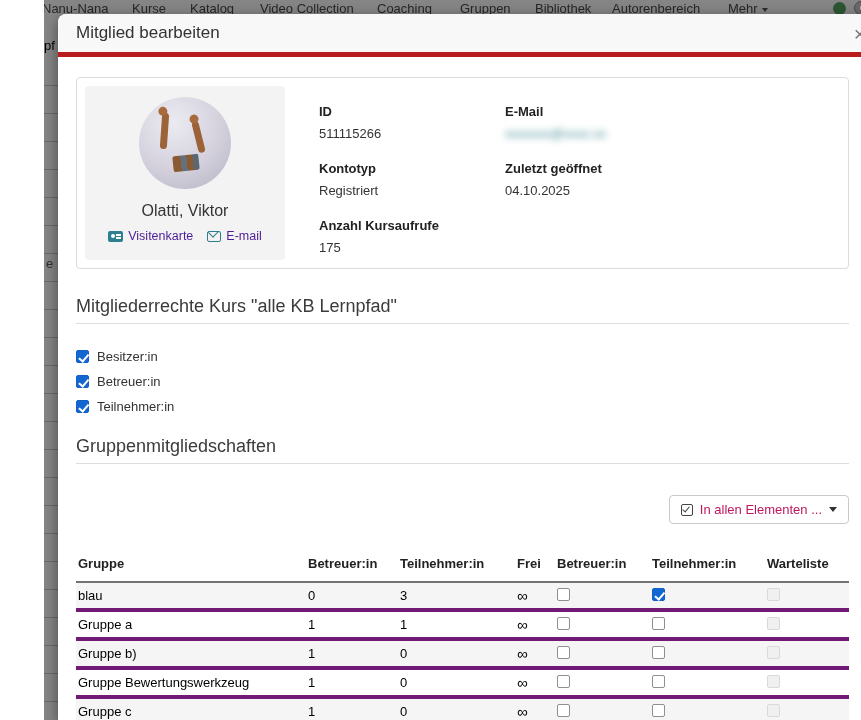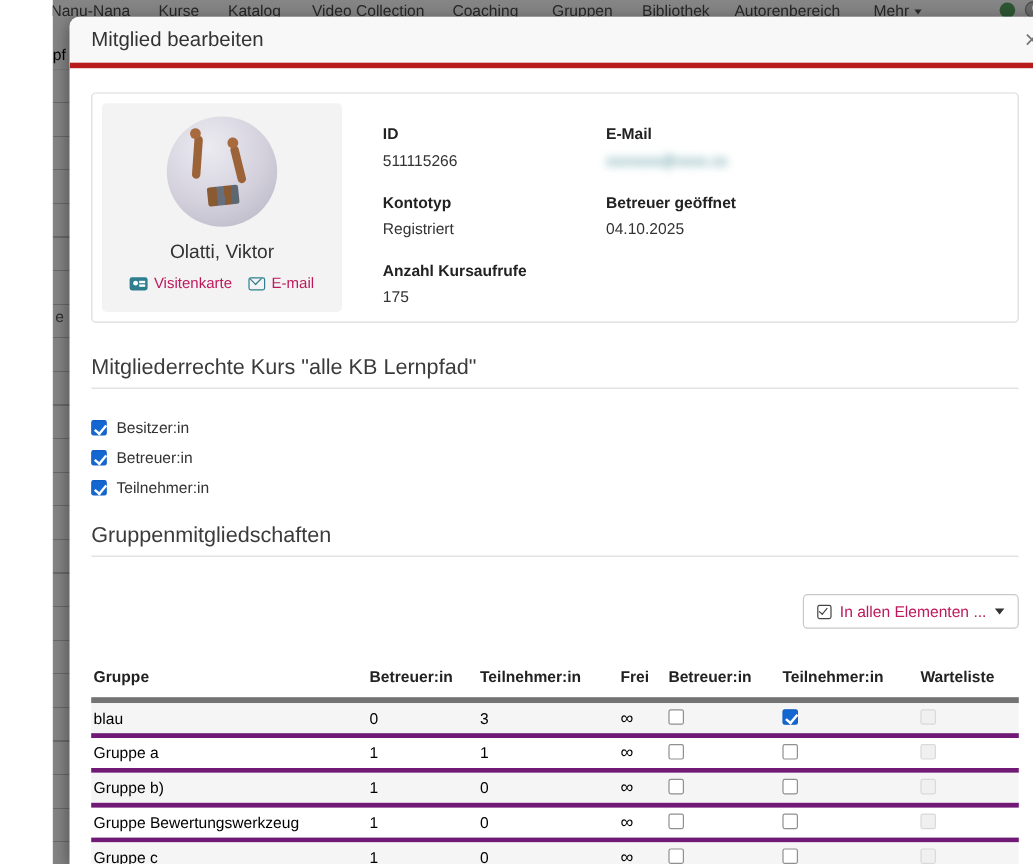--- a/index.html
+++ b/index.html
@@ -50,21 +50,21 @@
   .avatar { position:relative; width:92px; height:92px; border-radius:50%; overflow:hidden;
     background:radial-gradient(circle at 38% 28%, #ecebf1, #d3d0dc 55%, #b5b2c2); }
   .fig-a { position:absolute; left:22px; top:16px; width:7px; height:36px; background:#9c6238; border-radius:4px; transform:rotate(4deg); }
   .fig-a::after { content:""; position:absolute; left:-4px; top:-6px; width:9px; height:9px; background:#a86b3e; border-radius:50%; }
   .fig-b { position:absolute; left:56px; top:24px; width:7px; height:32px; background:#9c6238; border-radius:4px; transform:rotate(-14deg); }
   .fig-b::after { content:""; position:absolute; left:-1px; top:-7px; width:9px; height:9px; background:#a86b3e; border-radius:50%; }
   .fig-blocks { position:absolute; left:34px; top:58px; width:26px; height:16px;
     background:linear-gradient(to right,#8a5a33 0 8px,#66707c 8px 14px,#8a5a33 14px 20px,#5d6772 20px 26px); border-radius:2px; transform:rotate(-6deg); }
   .profile-name { margin-top:13px; font-size:16px; color:#333; }
   .profile-links { margin-top:9px; display:flex; gap:14px; align-items:center; font-size:12.5px; }
-  .plink { display:flex; align-items:center; gap:5px; color:#be185d; cursor:pointer; }
+  .plink { display:flex; align-items:center; gap:5px; color:#4c1d95; cursor:pointer; }
   .icon-card { width:15px; height:11px; background:#2e7e8f; border-radius:2px; position:relative; }
   .icon-card::before { content:""; position:absolute; left:2.5px; top:3px; width:4px; height:4px; background:#fff; border-radius:50%; }
   .icon-card::after { content:""; position:absolute; right:2px; top:3.5px; width:5px; height:1.5px; background:#fff; box-shadow:0 3px 0 #fff; }
   .icon-mail { width:14px; height:11px; border:1.5px solid #2e7e8f; border-radius:2px; position:relative; overflow:hidden; }
   .icon-mail::after { content:""; position:absolute; left:1px; top:-4px; width:7px; height:7px; border-right:1.5px solid #2e7e8f; border-bottom:1.5px solid #2e7e8f; transform:rotate(45deg); }
 
   .card-info { display:flex; padding:26px 0 0 26px; }
   .info-col1 { width:186px; } .info-col2 { width:172px; } .info-col3 { width:190px; }
   .info-label { font-size:13px; font-weight:700; color:#222; margin-bottom:7px; }
   .info-value { font-size:13px; color:#333; margin-bottom:20px; }
@@ -86,21 +86,21 @@
   .bulk-btn { display:flex; align-items:center; gap:7px; border:1px solid #c9c9c9; border-radius:4px;
     background:#fff; padding:6px 11px; font-size:13px; color:#be185d; cursor:pointer; }
   .icon-cb-outline { width:12px; height:12px; border:1.5px solid #444; border-radius:2px; position:relative; }
   .icon-cb-outline::after { content:""; position:absolute; left:2.5px; top:0.5px; width:3px; height:6px;
     border:solid #444; border-width:0 1.5px 1.5px 0; transform:rotate(40deg); }
   .caret-down { width:0; height:0; border-left:4px solid transparent; border-right:4px solid transparent; border-top:5px solid #333; }
 
   
   .gtable { margin-top:28px; }
   .t-head, .t-row { display:grid; grid-template-columns:232px 92px 117px 40px 95px 115px 1fr; align-items:center; }
-  .t-head { font-size:13px; font-weight:700; color:#222; padding:4px 0 10px; border-bottom:5px solid #737373; }
+  .t-head { font-size:13px; font-weight:700; color:#222; padding:4px 0 10px; border-bottom:2px solid #737373; }
   .t-row { height:29px; font-size:13px; color:#000000; border-bottom:4px solid #701a75; }
   .t-row.odd { background:#f5f5f5; }
   .t-cell-name { padding-left:2px; }
   .t-head > div:first-child { padding-left:2px; }
   .inf { font-size:15px; }
 </style>
 </head>
 <body>
 
 <div class="stage">
@@ -161,21 +161,21 @@
             <div class="info-label">ID</div>
             <div class="info-value">511115266</div>
             <div class="info-label">Kontotyp</div>
             <div class="info-value">Registriert</div>
             <div class="info-label">Anzahl Kursaufrufe</div>
             <div class="info-value">175</div>
           </div>
           <div class="info-col3">
             <div class="info-label">E-Mail</div>
             <div class="info-value blurred">xxxxxxx@xxxx.xx</div>
-            <div class="info-label">Betreuer geöffnet</div>
+            <div class="info-label">Zuletzt geöffnet</div>
             <div class="info-value">04.10.2025</div>
           </div>
         </div>
       </div>
 
       <div class="section-h">Mitgliederrechte Kurs "alle KB Lernpfad"</div>
       <div class="rights">
         <div class="right-item">
           <span class="cb checked"></span>
           <span>Besitzer:in</span>

